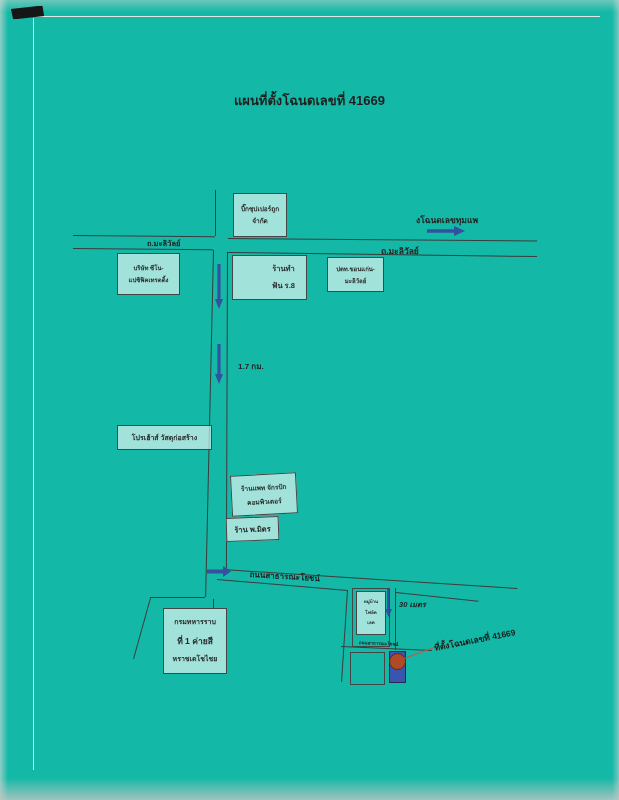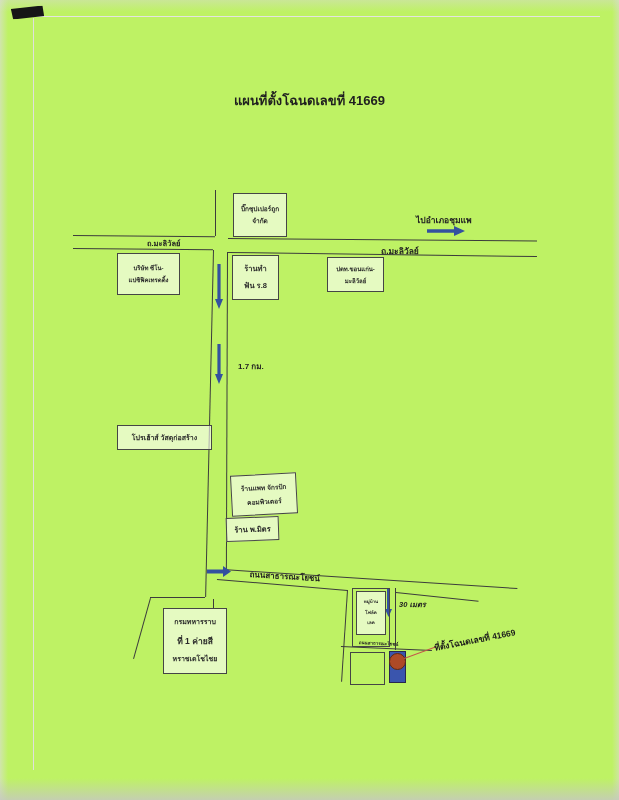--- a/index.html
+++ b/index.html
@@ -1,18 +1,18 @@
 <!DOCTYPE html>
 <html><head>
 <meta charset="utf-8">
 <style>
   html,body{margin:0;padding:0;background:#e9e9e7;}
   .page{
     position:relative;width:619px;height:800px;overflow:hidden;
-    background:#bef264;
+    background:#14b8a6;
     font-family:"Liberation Sans","DejaVu Sans",sans-serif;
     color:#1f1f1f;
   }
   
   .corner-mark{position:absolute;left:11px;top:6px;width:33px;height:13px;background:#161616;
     transform:rotate(-2deg);clip-path:polygon(0 18%,96% 0,100% 82%,6% 100%);}
   .edge-top{position:absolute;left:0;top:0;width:619px;height:12px;
     background:linear-gradient(#d8d8d5,rgba(216,216,213,0));opacity:.45;}
   .edge-left{position:absolute;left:0;top:0;width:8px;height:800px;
     background:linear-gradient(90deg,#dddddb,rgba(221,221,219,0));opacity:.6;}
@@ -97,37 +97,37 @@
   </svg>
   <svg class="arrow" style="left:207px;top:566px;" width="24" height="11" viewBox="0 0 24 11">
     <polygon points="0,3.5 16,3.5 16,0 24,5.5 16,11 16,7.5 0,7.5" style="fill: rgb(52, 81, 159);"></polygon>
   </svg>
   <svg class="arrow" style="left:385px;top:589px;" width="7" height="28" viewBox="0 0 7 28">
     <polygon points="2,0 5,0 5,20 7,20 3.5,28 0,20 2,20" style="fill: rgb(52, 81, 159);"></polygon>
   </svg>
 
   <div class="mlabel" style="left:147px;top:237px;font-size:7.5px;">ถ.มะลิวัลย์</div>
   <div class="mlabel" style="left:381px;top:244px;font-size:8.5px;">ถ.มะลิวัลย์</div>
-  <div class="mlabel" style="left:416px;top:213px;font-size:8.5px;">ไปอำเภอชุมแพ</div>
+  <div class="mlabel" style="left:416px;top:213px;font-size:8.5px;">งโฉนดเลขทุมแพ</div>
   <div class="mlabel" style="left:238px;top:360px;font-size:8px;">1.7 กม.</div>
   <div class="mlabel" style="left:250px;top:568px;font-size:8px;transform:rotate(3.5deg);transform-origin:0 0;">ถนนสาธารณะโยชน์</div>
   <div class="mlabel" style="left:399px;top:598px;font-size:7.5px;font-style:italic;">30 เมตร</div>
   <div class="mlabel" style="left:359px;top:639px;font-size:4.5px;transform:rotate(2.5deg);transform-origin:0 0;">ถนนสาธารณะโยชน์</div>
 
   <div class="mbox" style="left:233px;top:193px;width:52px;height:42px;font-size:6.5px;line-height:1.9;">
     <span>บิ๊กซุปเปอร์ถูก</span>
     <span>จำกัด</span>
   </div>
 
   <div class="mbox" style="left:117px;top:253px;width:61px;height:40px;font-size:6px;line-height:2;">
     <span>บริษัท ซีโน-</span>
     <span>แปซิฟิคเทรดดิ้ง</span>
   </div>
 
-  <div class="mbox" style="left:232px;top:255px;width:45px;height:43px;font-size:7.5px;line-height:2.2;">
+  <div class="mbox" style="left:232px;top:255px;width:45px;height:43px;font-size:7.5px;line-height:2.2;padding-left:28px;">
     <span>ร้านทำ</span>
     <span>ฟัน ร.8</span>
   </div>
 
   <div class="mbox" style="left:327px;top:257px;width:55px;height:33px;font-size:6px;line-height:2;">
     <span>ปตท.ขอนแก่น-</span>
     <span>มะลิวัลย์</span>
   </div>
 
   <div class="mbox" style="left:117px;top:425px;width:93px;height:23px;font-size:7px;">

